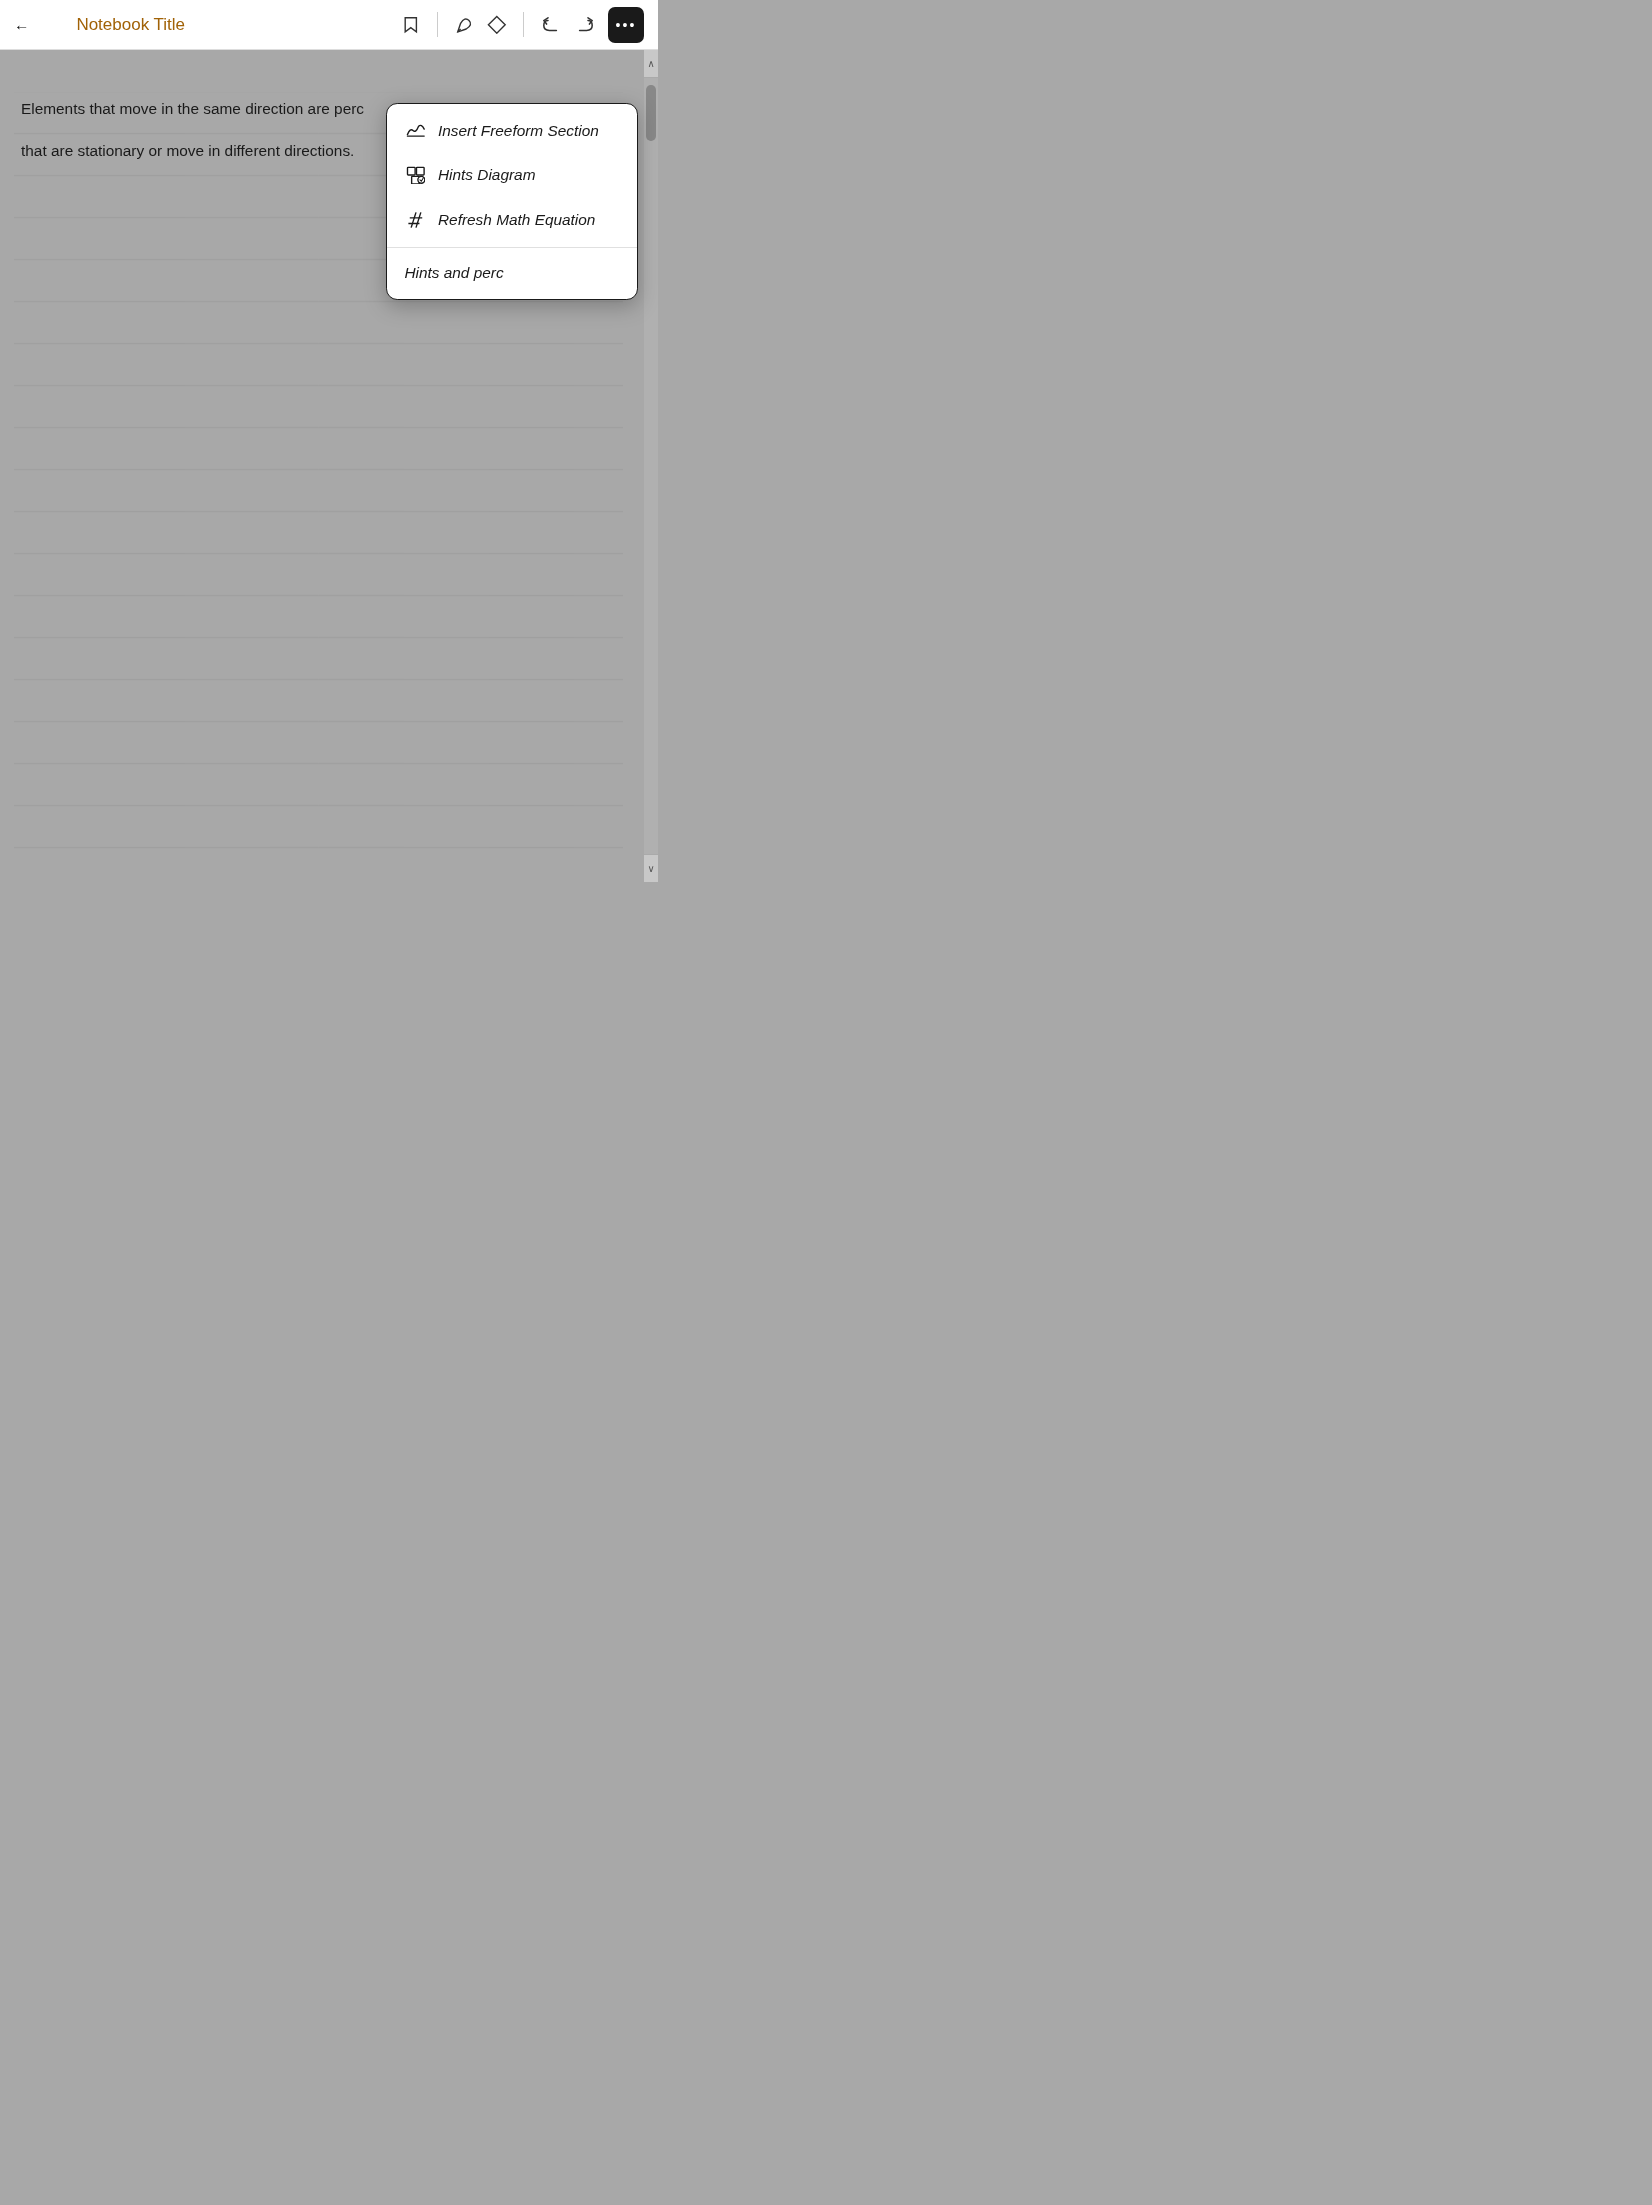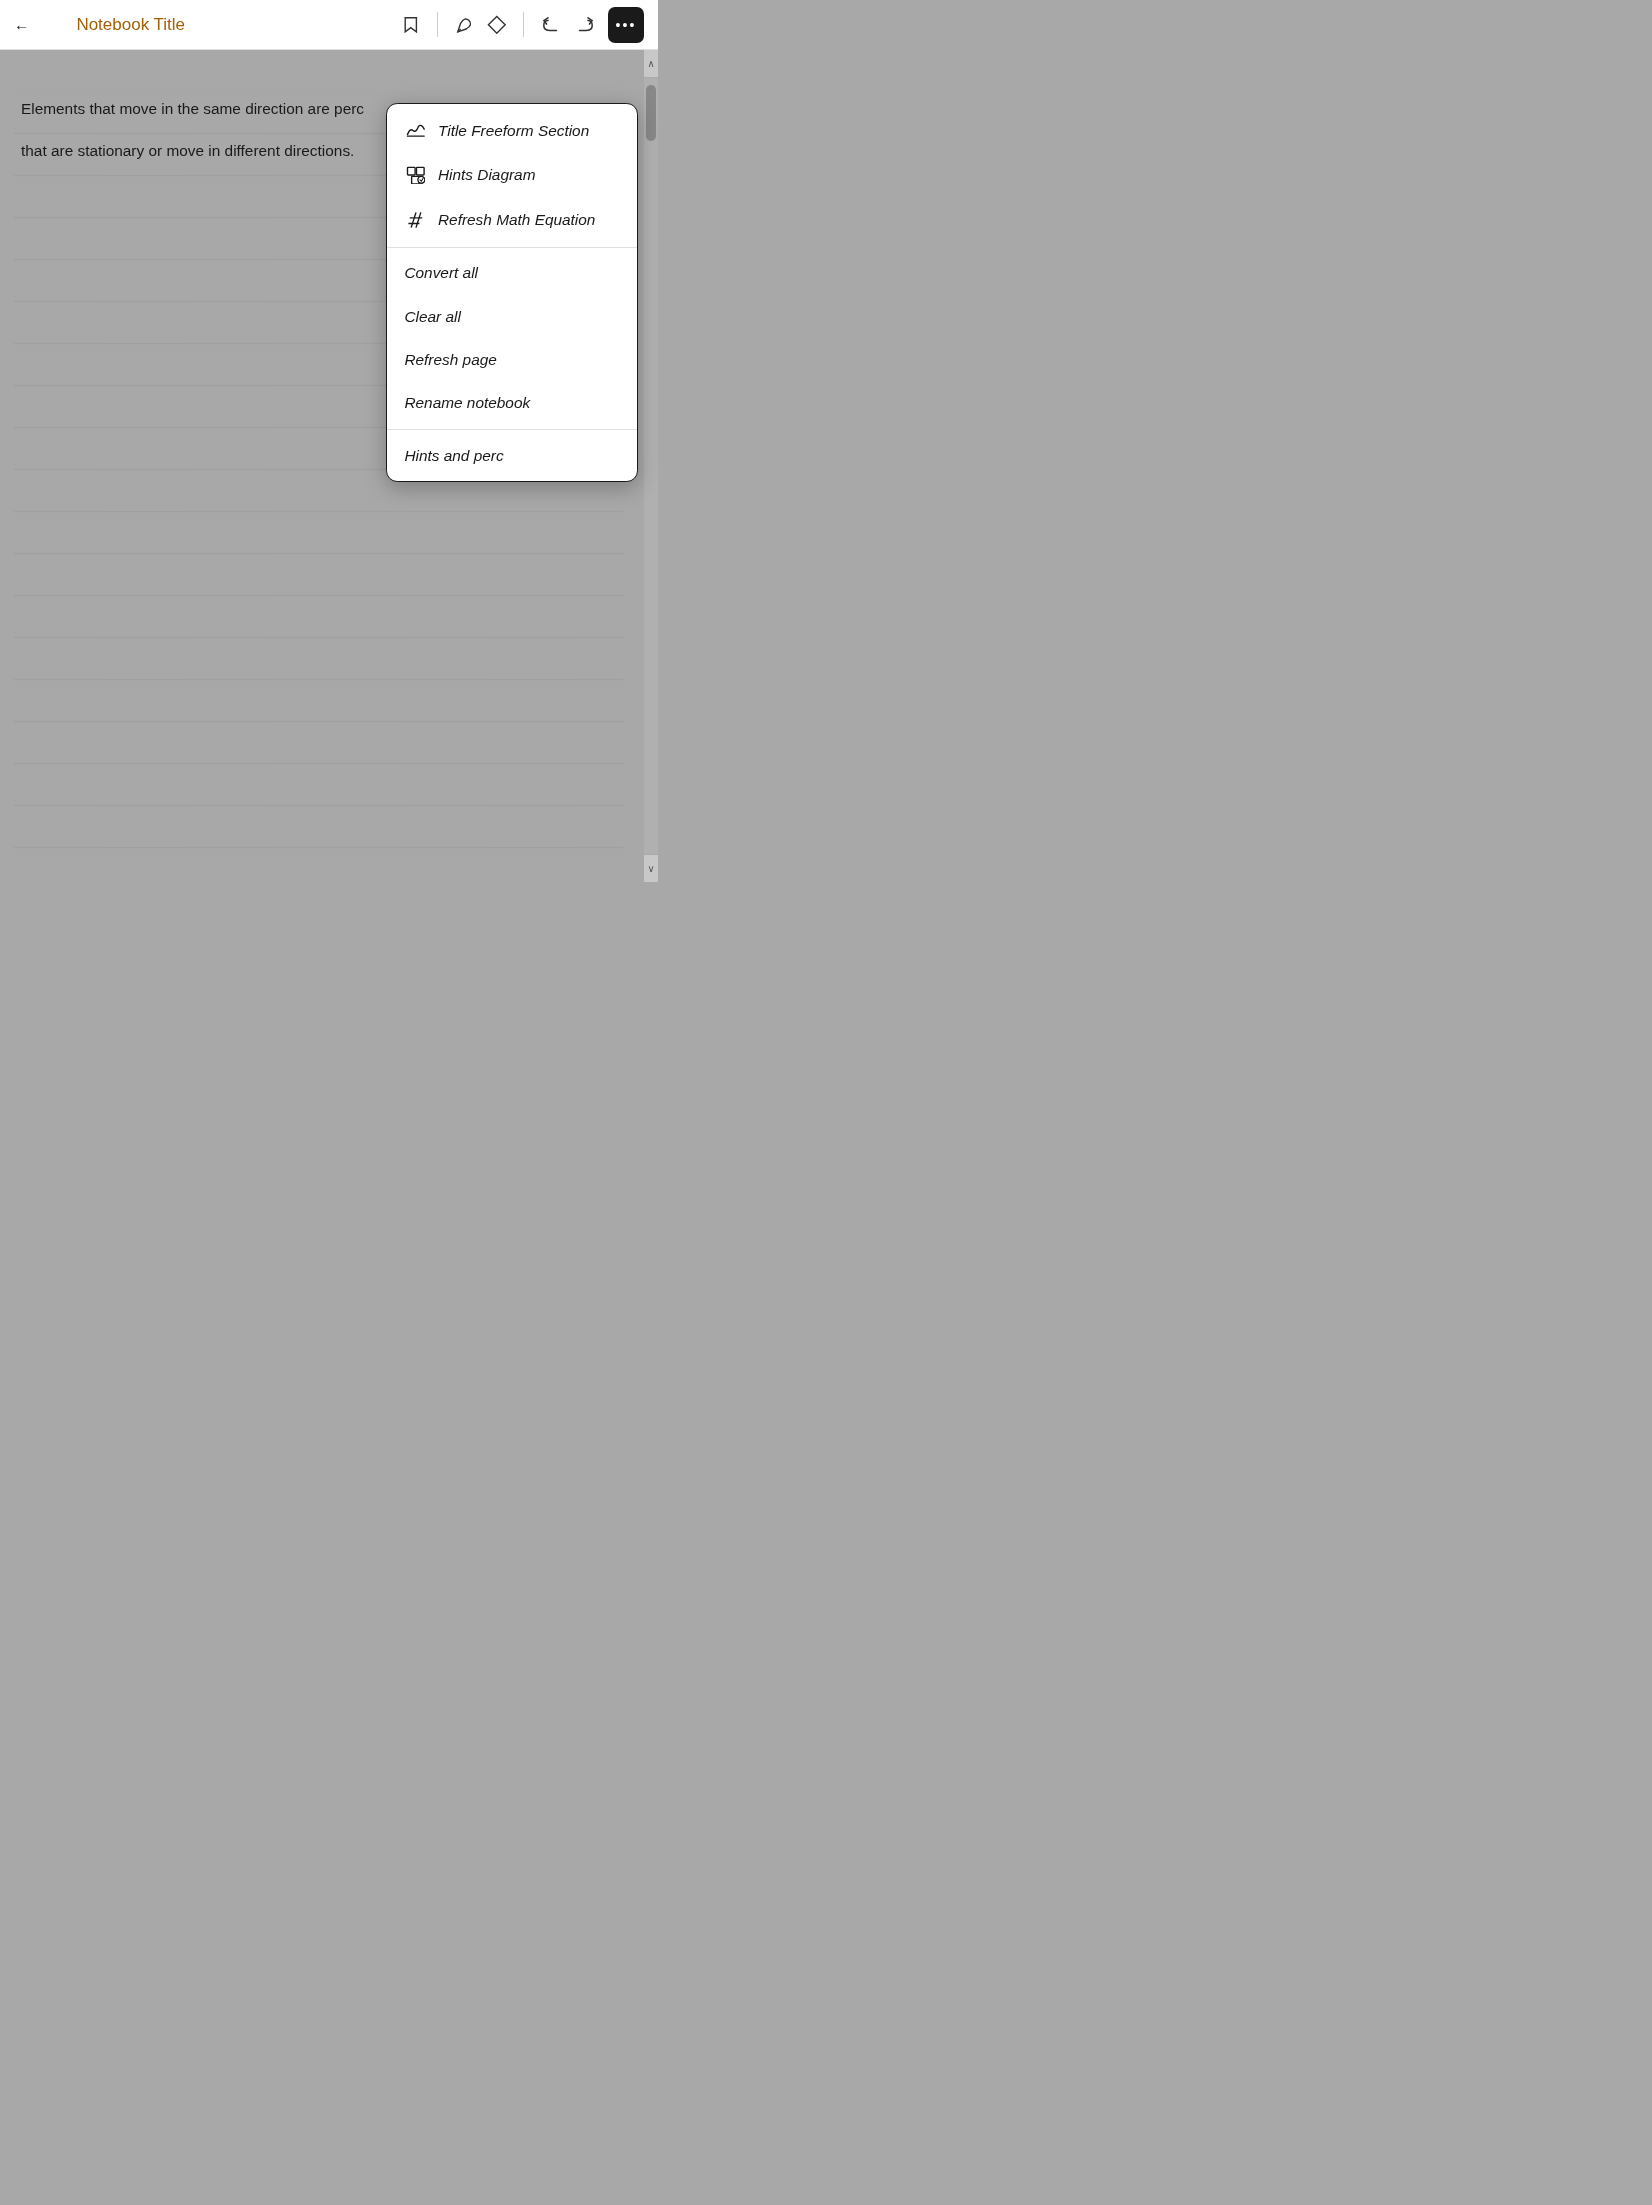--- a/index.html
+++ b/index.html
@@ -317,21 +317,21 @@
 
     <div class="menu-section-top">
 
       <div class="menu-item">
         <span class="menu-item-icon">
           <svg width="19.6" height="17" viewBox="0 0 28 24" fill="none" stroke="#1a1a1a" stroke-width="2" stroke-linecap="round">
             <path d="M2 18 Q6 8 10 12 Q14 16 18 6 Q22 2 26 10"></path>
             <path d="M2 20 L26 20"></path>
           </svg>
         </span>
-        <span class="menu-item-label">Title Freeform Section</span>
+        <span class="menu-item-label">Insert Freeform Section</span>
       </div>
 
       <div class="menu-item">
         <span class="menu-item-icon">
           <svg width="19.6" height="18" viewBox="0 0 28 26" fill="none" stroke="#1a1a1a" stroke-width="2">
             <rect x="2" y="2" width="11" height="11" rx="1"></rect>
             <rect x="15" y="2" width="11" height="11" rx="1"></rect>
             <rect x="8" y="15" width="11" height="11" rx="1"></rect>
             <circle cx="22" cy="20" r="5" fill="white" stroke="#1a1a1a" stroke-width="2"></circle>
             <path d="M20 20 L22 22 L25 17" stroke="#1a1a1a" stroke-width="1.5" stroke-linecap="round"></path>
@@ -347,39 +347,20 @@
             <path d="M20 2 L13 24"></path>
             <path d="M4 10 L22 10"></path>
             <path d="M2 18 L18 18"></path>
           </svg>
         </span>
         <span class="menu-item-label">Refresh Math Equation</span>
       </div>
 
     </div>
 
-    <div class="menu-section-middle">
-
-      <div class="menu-item-plain">
-        <span>Convert all</span>
-      </div>
-
-      <div class="menu-item-plain">
-        <span>Clear all</span>
-      </div>
-
-      <div class="menu-item-plain">
-        <span>Refresh page</span>
-      </div>
-
-      <div class="menu-item-plain">
-        <span>Rename notebook</span>
-      </div>
-
-    </div>
 
     <div class="menu-section-bottom">
 
       <div class="menu-item-plain">
         <span>Hints and perc</span>
       </div>
 
     </div>
 
   </div>

